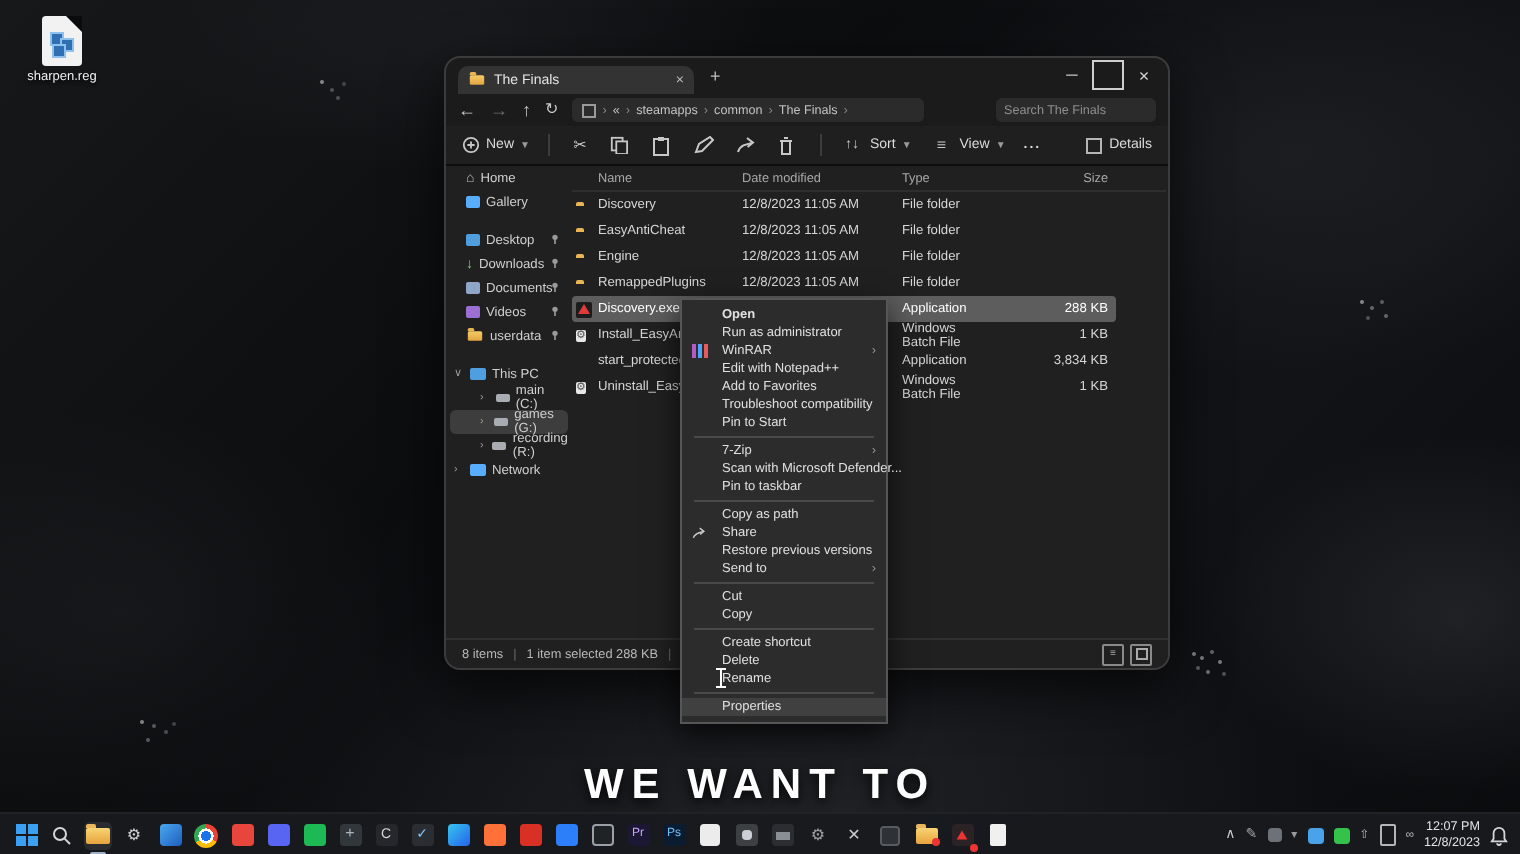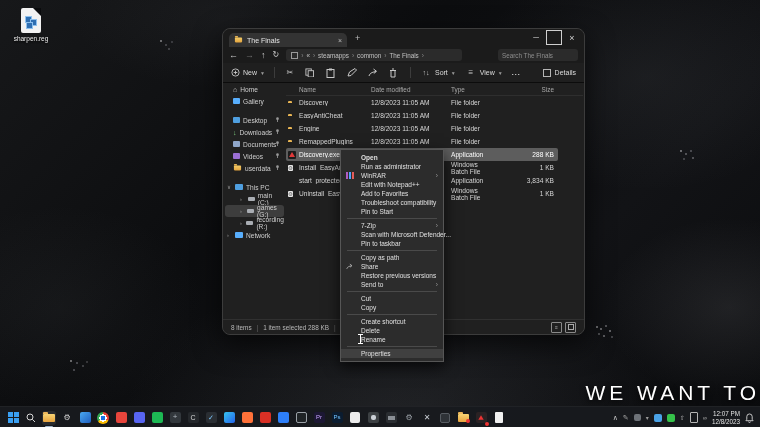--- a/index.html
+++ b/index.html
@@ -97,21 +97,21 @@
   .msep{height:1px;background:#4a4a4a;margin:2px 6px}
   .shield{width:6px;height:7px;background:linear-gradient(#4da3ff 50%,#ffd34d 50%);border-radius:1px 1px 2px 2px}
   .dshield{width:6px;height:7px;background:#2f7fe8;border-radius:1px 1px 2px 2px}
   .books{display:flex;gap:1px}.books i{width:2px;height:7px;background:#b05cc4}.books i:nth-child(2){background:#4da3ff}.books i:nth-child(3){background:#e35b5b}
   .npp{width:7px;height:7px;background:#7bbf3e;border-radius:1px}
   
   #ibeam{left:357px;top:334px;width:7px;height:10px;z-index:10}
   #ibeam::before{content:"";position:absolute;left:3px;top:0;width:1px;height:10px;background:#fff}
   #ibeam::after{content:"";position:absolute;left:1px;top:0;width:5px;height:1px;background:#fff;box-shadow:0 9px 0 #fff}
   
-  #caption{left:0;right:0;top:381px;text-align:right;font-size:21px;font-weight:400;
+  #caption{left:0;right:0;top:381px;text-align:center;font-size:21px;font-weight:700;
     letter-spacing:4px;color:#fff;text-shadow:0 2px 6px rgba(0,0,0,.9);z-index:3}
   
   #taskbar{left:0;top:406px;width:760px;height:21px;background:rgba(24,26,30,.97);z-index:20;
     border-top:1px solid rgba(255,255,255,.04);display:flex;align-items:center}
   .tbrow{display:flex;align-items:center;gap:4px;padding-left:6px}
   .tb{width:14px;height:14px;border-radius:3px;display:flex;align-items:center;justify-content:center;
     font-size:8px;color:#ddd;position:relative;flex:none}
   .tb.active{background:rgba(255,255,255,.08)}
   .tb.active::after{content:"";position:absolute;bottom:-3px;left:3px;width:8px;height:2px;border-radius:2px;background:#9db2c8}
   .circ{border-radius:50%}

